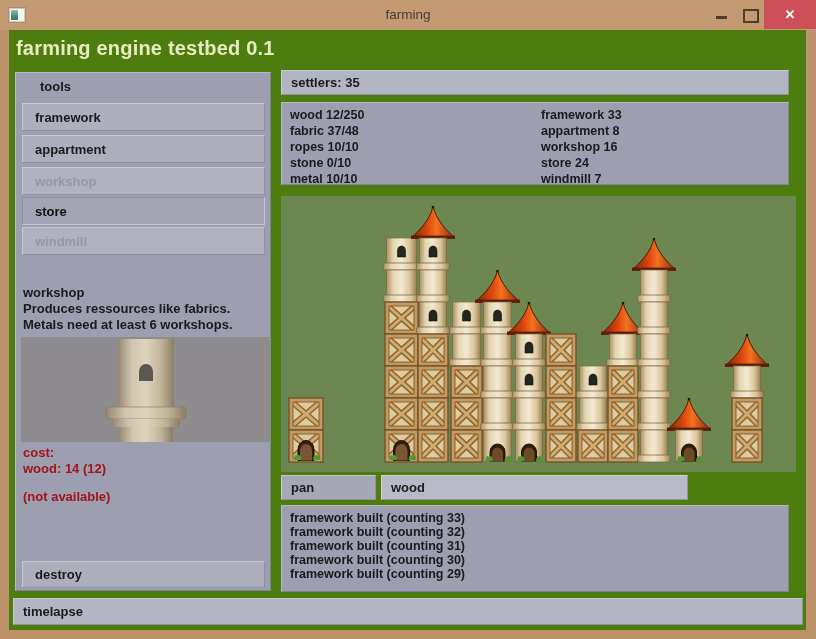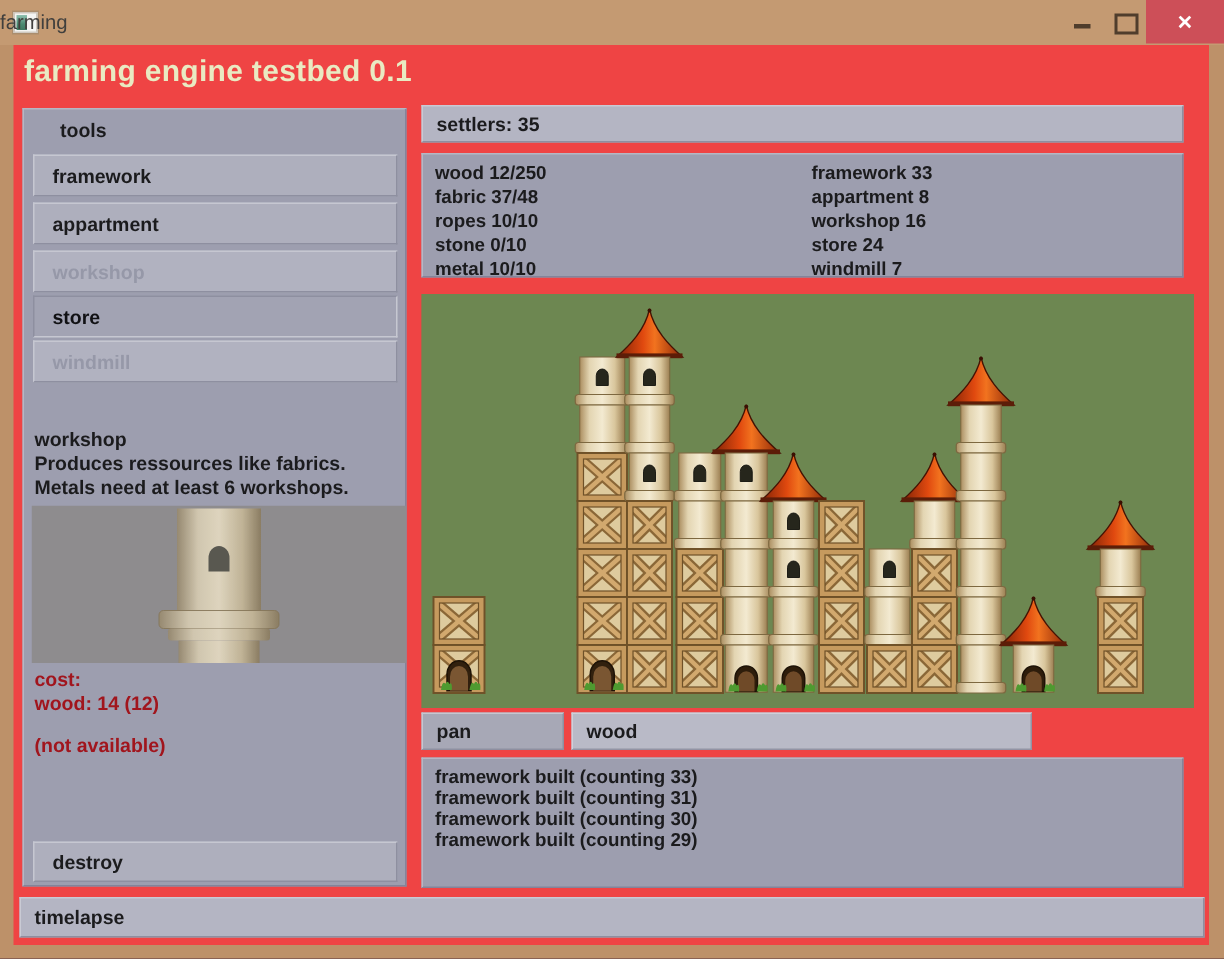--- a/index.html
+++ b/index.html
@@ -11,21 +11,21 @@
     outline: 1px solid #8a6a4e;
   }
   
   .titlebar { position:absolute; left:0; top:0; width:816px; height:30px; background:#c49a72; }
   .app-icon { position:absolute; left:9px; top:8px; width:16px; height:14px; background:#f4f4f2;
               border:1px solid #cfc8bf; box-shadow:0 0 0 1px #a8induced?; }
   .app-icon { box-shadow:0 0 0 1px #ab8d6d; }
   .app-icon-inner { position:absolute; left:1px; top:1px; width:7px; height:10px;
               background:linear-gradient(#8fc0b0,#4a8a70 60%,#3f7860); }
   .win-title { position:absolute; left:0; right:0; top:0; height:30px; line-height:30px;
-              text-align:left; font-size:13.5px; color:#403f3d;border-radius:12px; }
+              text-align:center; font-size:13.5px; color:#403f3d;border-radius:12px; }
   .win-min, .win-max { position:absolute; top:0; width:26px; height:29px; }
   .win-min { left:708px; }
   .win-min::after { content:""; position:absolute; left:8px; top:16px; width:11px; height:3px; background:#4f3d2c; }
   .win-max { left:736px; }
   .win-max::after { content:""; position:absolute; left:7px; top:9px; width:12px; height:10px; border:2px solid #4f3d2c; background:transparent; }
   .win-close { position:absolute; right:0; top:0; width:52px; height:29px; background:#cd4f58;
               color:#ffffff; text-align:center; line-height:29px; font-size:13px; font-weight:bold; }
   
   .client { position:absolute; left:9px; top:30px; width:797px; height:600px; background:#7f81a0; }
   .header-title { position:absolute; left:7px; top:7px; font-size:20px; font-weight:bold;
@@ -79,21 +79,21 @@
   <div class="titlebar" style="background: rgb(196, 154, 114);">
     <div class="app-icon">
         <div class="app-icon-inner"></div>
       </div>
     <div class="win-title">farming</div>
     <div class="win-min"></div>
     <div class="win-max"></div>
     <div class="win-close" style="background: rgb(205, 79, 88);">✕</div>
   </div>
 
-  <div class="client" style="background: #ef4444;">
+  <div class="client" style="background: #4d7c0f;">
 
     <div class="header-title" style="color: rgb(233, 234, 194);">farming engine testbed 0.1</div>
 
     <div class="tools-panel panel">
       <div class="tools-title">tools</div>
       <div id="toolButtons">
           <div class="tool-btn normal" style="top: 30px;">framework</div>
           <div class="tool-btn normal" style="top: 62px;">appartment</div>
           <div class="tool-btn disabled" style="top: 94px;">workshop</div>
           <div class="tool-btn pressed" style="top: 124px;">store</div>
@@ -472,20 +472,21 @@
           <rect x="455" y="238" width="22" height="24" fill="none" stroke="#6f5128" stroke-width="0.8"></rect>
         </svg>
     </div>
 
     <div class="vbtn pan">pan</div>
     <div class="vbtn zoom">wood</div>
     <div class="vbtn home">home</div>
 
     <div class="log panel" id="logPanel">
         <div>framework built (counting 33)</div>
+        <div>framework built (counting 32)</div>
         <div>framework built (counting 31)</div>
         <div>framework built (counting 30)</div>
         <div>framework built (counting 29)</div>
       </div>
 
     <div class="timelapse-btn">timelapse</div>
   </div>
 </div>
 
 </body></html>

